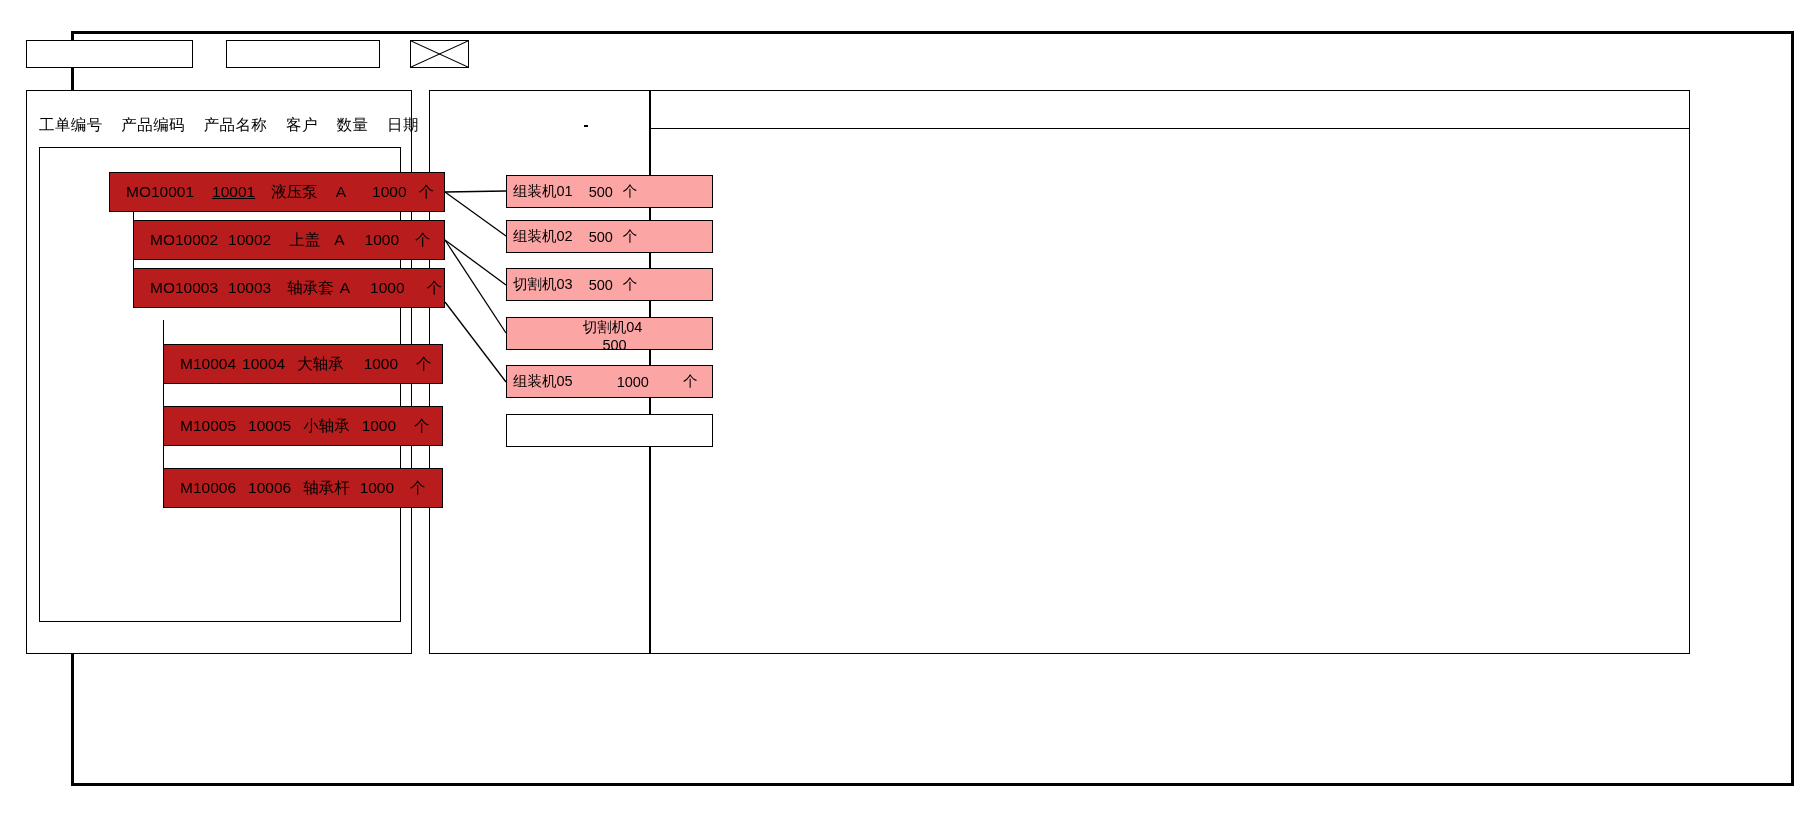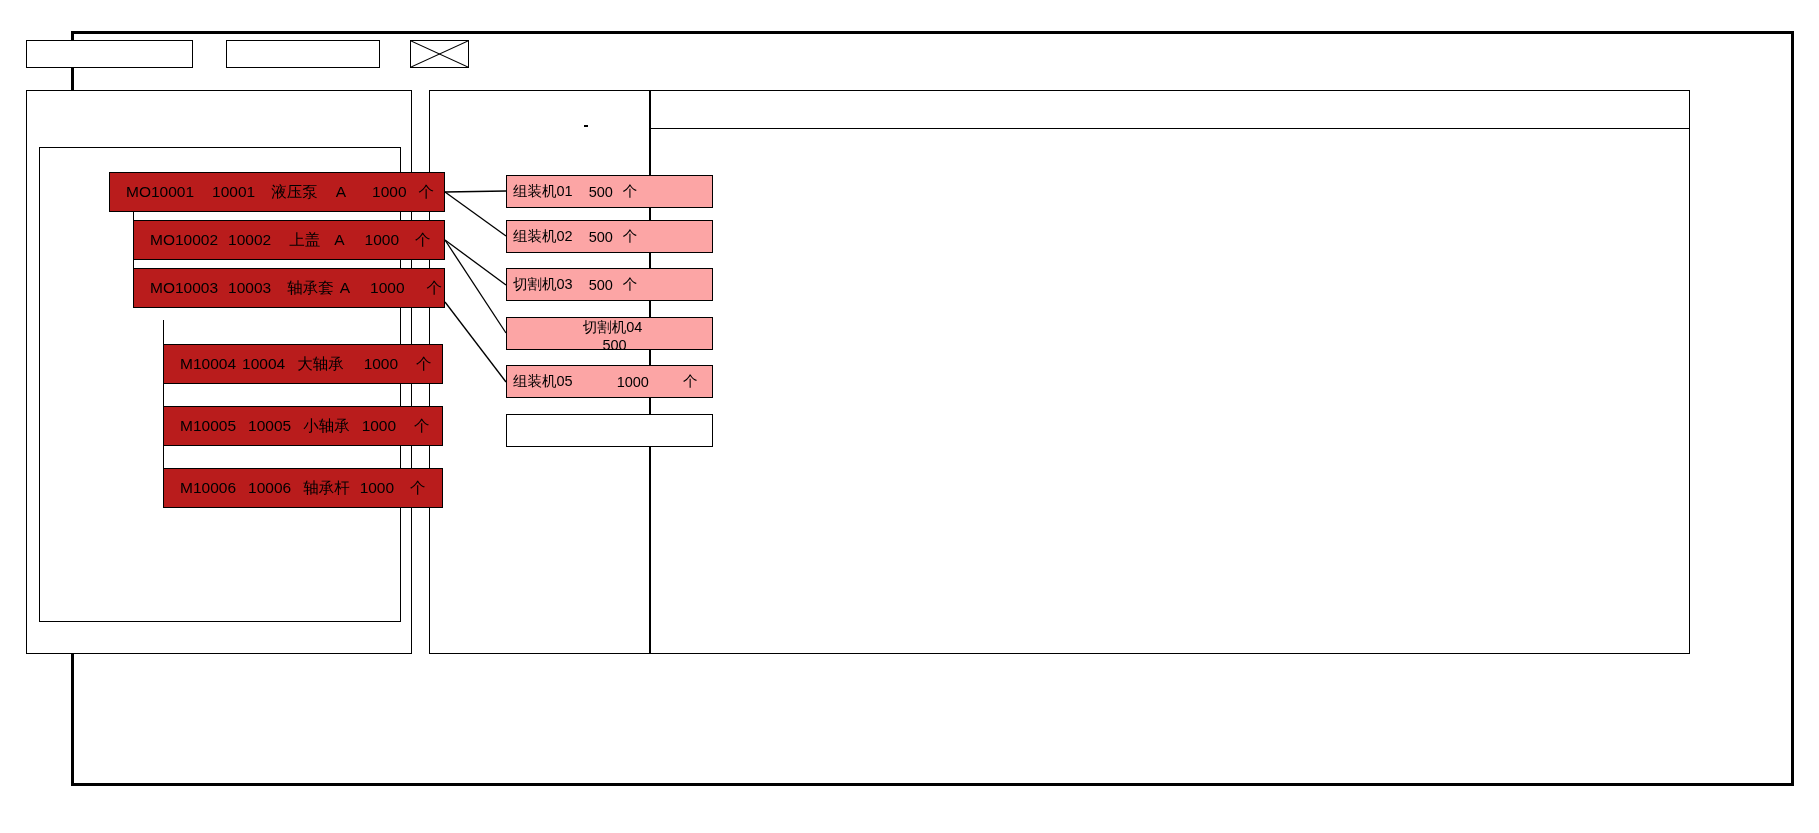--- a/index.html
+++ b/index.html
@@ -185,20 +185,28 @@
     <div class="tb-box tb-box-2"></div>
     <div class="tb-img">
       <svg viewBox="0 0 59 28" preserveAspectRatio="none" aria-hidden="true">
         <line x1="0" y1="0" x2="59" y2="28" stroke="#000" stroke-width="1.2"></line>
         <line x1="59" y1="0" x2="0" y2="28" stroke="#000" stroke-width="1.2"></line>
       </svg>
     </div>
   </div>
 
   <div class="panel panel-left">
+    <div class="col-headers">
+      <span>工单编号</span>
+      <span>产品编码</span>
+      <span>产品名称</span>
+      <span>客户</span>
+      <span>数量</span>
+      <span>日期</span>
+    </div>
     <div class="tree-box"></div>
   </div>
 
   <div class="panel panel-mid"></div>
   <div class="mid-dot"></div>
 
   <div class="panel panel-right">
     <div class="panel-right-divider"></div>
     <div style="position:absolute;left:10px;top:8px;font-size:14px;"></div>
     <div style="position:absolute;left:10px;top:48px;font-size:14px;"></div>
@@ -216,21 +224,21 @@
   <svg class="link-layer" aria-hidden="true">
     <line x1="445" y1="192" x2="506" y2="191" stroke="#000" stroke-width="1.3"></line>
     <line x1="445" y1="192" x2="506" y2="236" stroke="#000" stroke-width="1.3"></line>
     <line x1="445" y1="240" x2="506" y2="285" stroke="#000" stroke-width="1.3"></line>
     <line x1="445" y1="240" x2="506" y2="333" stroke="#000" stroke-width="1.3"></line>
     <line x1="445" y1="302" x2="506" y2="382" stroke="#000" stroke-width="1.3"></line>
   </svg>
 
   <div class="tree-row row-l0" style="top:172px;">
     <span class="pad cell">MO10001</span>
-    <span class="cell" style="margin-left:18px;">10001</span>
+    <span class="cell" style="margin-left:18px;text-decoration:underline;">10001</span>
     <span class="cell" style="margin-left:16px;">液压泵</span>
     <span class="cell" style="margin-left:18px;">A</span>
     <span class="cell" style="margin-left:26px;">1000</span>
     <span class="cell" style="margin-left:12px;">个</span>
   </div>
 
   <div class="tree-row row-l1" style="top:220px;">
     <span class="pad cell">MO10002</span>
     <span class="cell" style="margin-left:10px;">10002</span>
     <span class="cell" style="margin-left:18px;">上盖</span>

